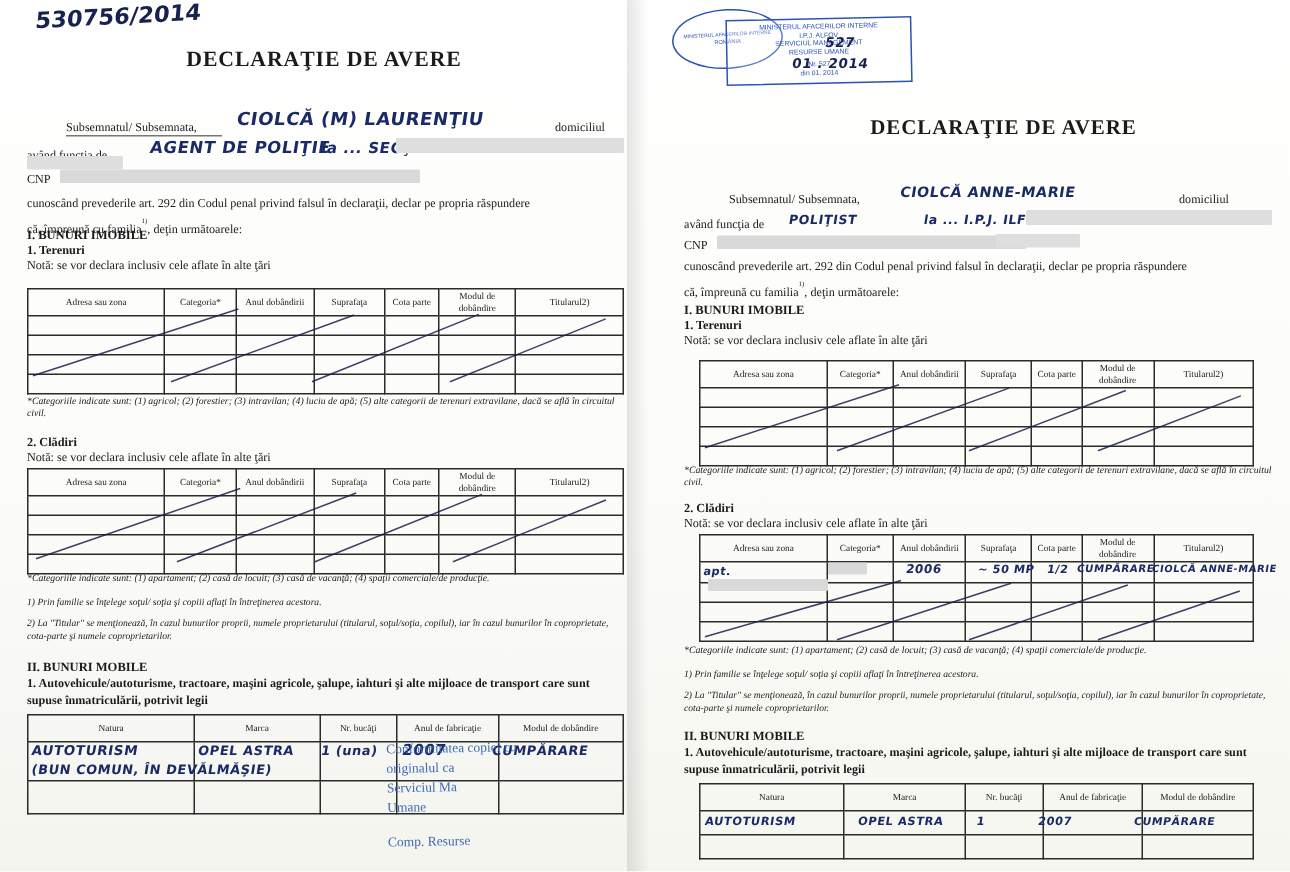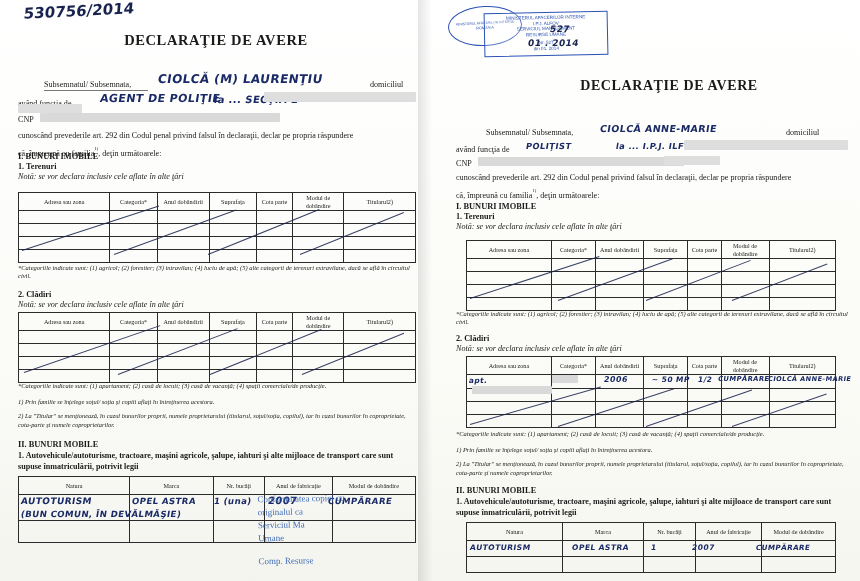--- a/index.html
+++ b/index.html
@@ -37,21 +37,21 @@
     font-family: "Liberation Serif", serif;
     font-weight: bold;
     text-align: center;
     letter-spacing: 0.6px;
   }
   .left .doc-title { font-size: 14.5px; }
   .right .doc-title { font-size: 14px; }
 
   
   .p { font-size: 8.1px; line-height: 1.33; margin: 0; }
-  .it { font-style: italic; }
+  .it { }
   .b { font-weight: bold; }
 
   .sec-head { font-size: 8.4px; font-weight: bold; margin: 0; }
   .sub-head { font-size: 8.2px; font-weight: bold; margin: 0; }
 
   
   table.t {
     border-collapse: collapse;
     width: 100%;
     font-size: 6.4px;

